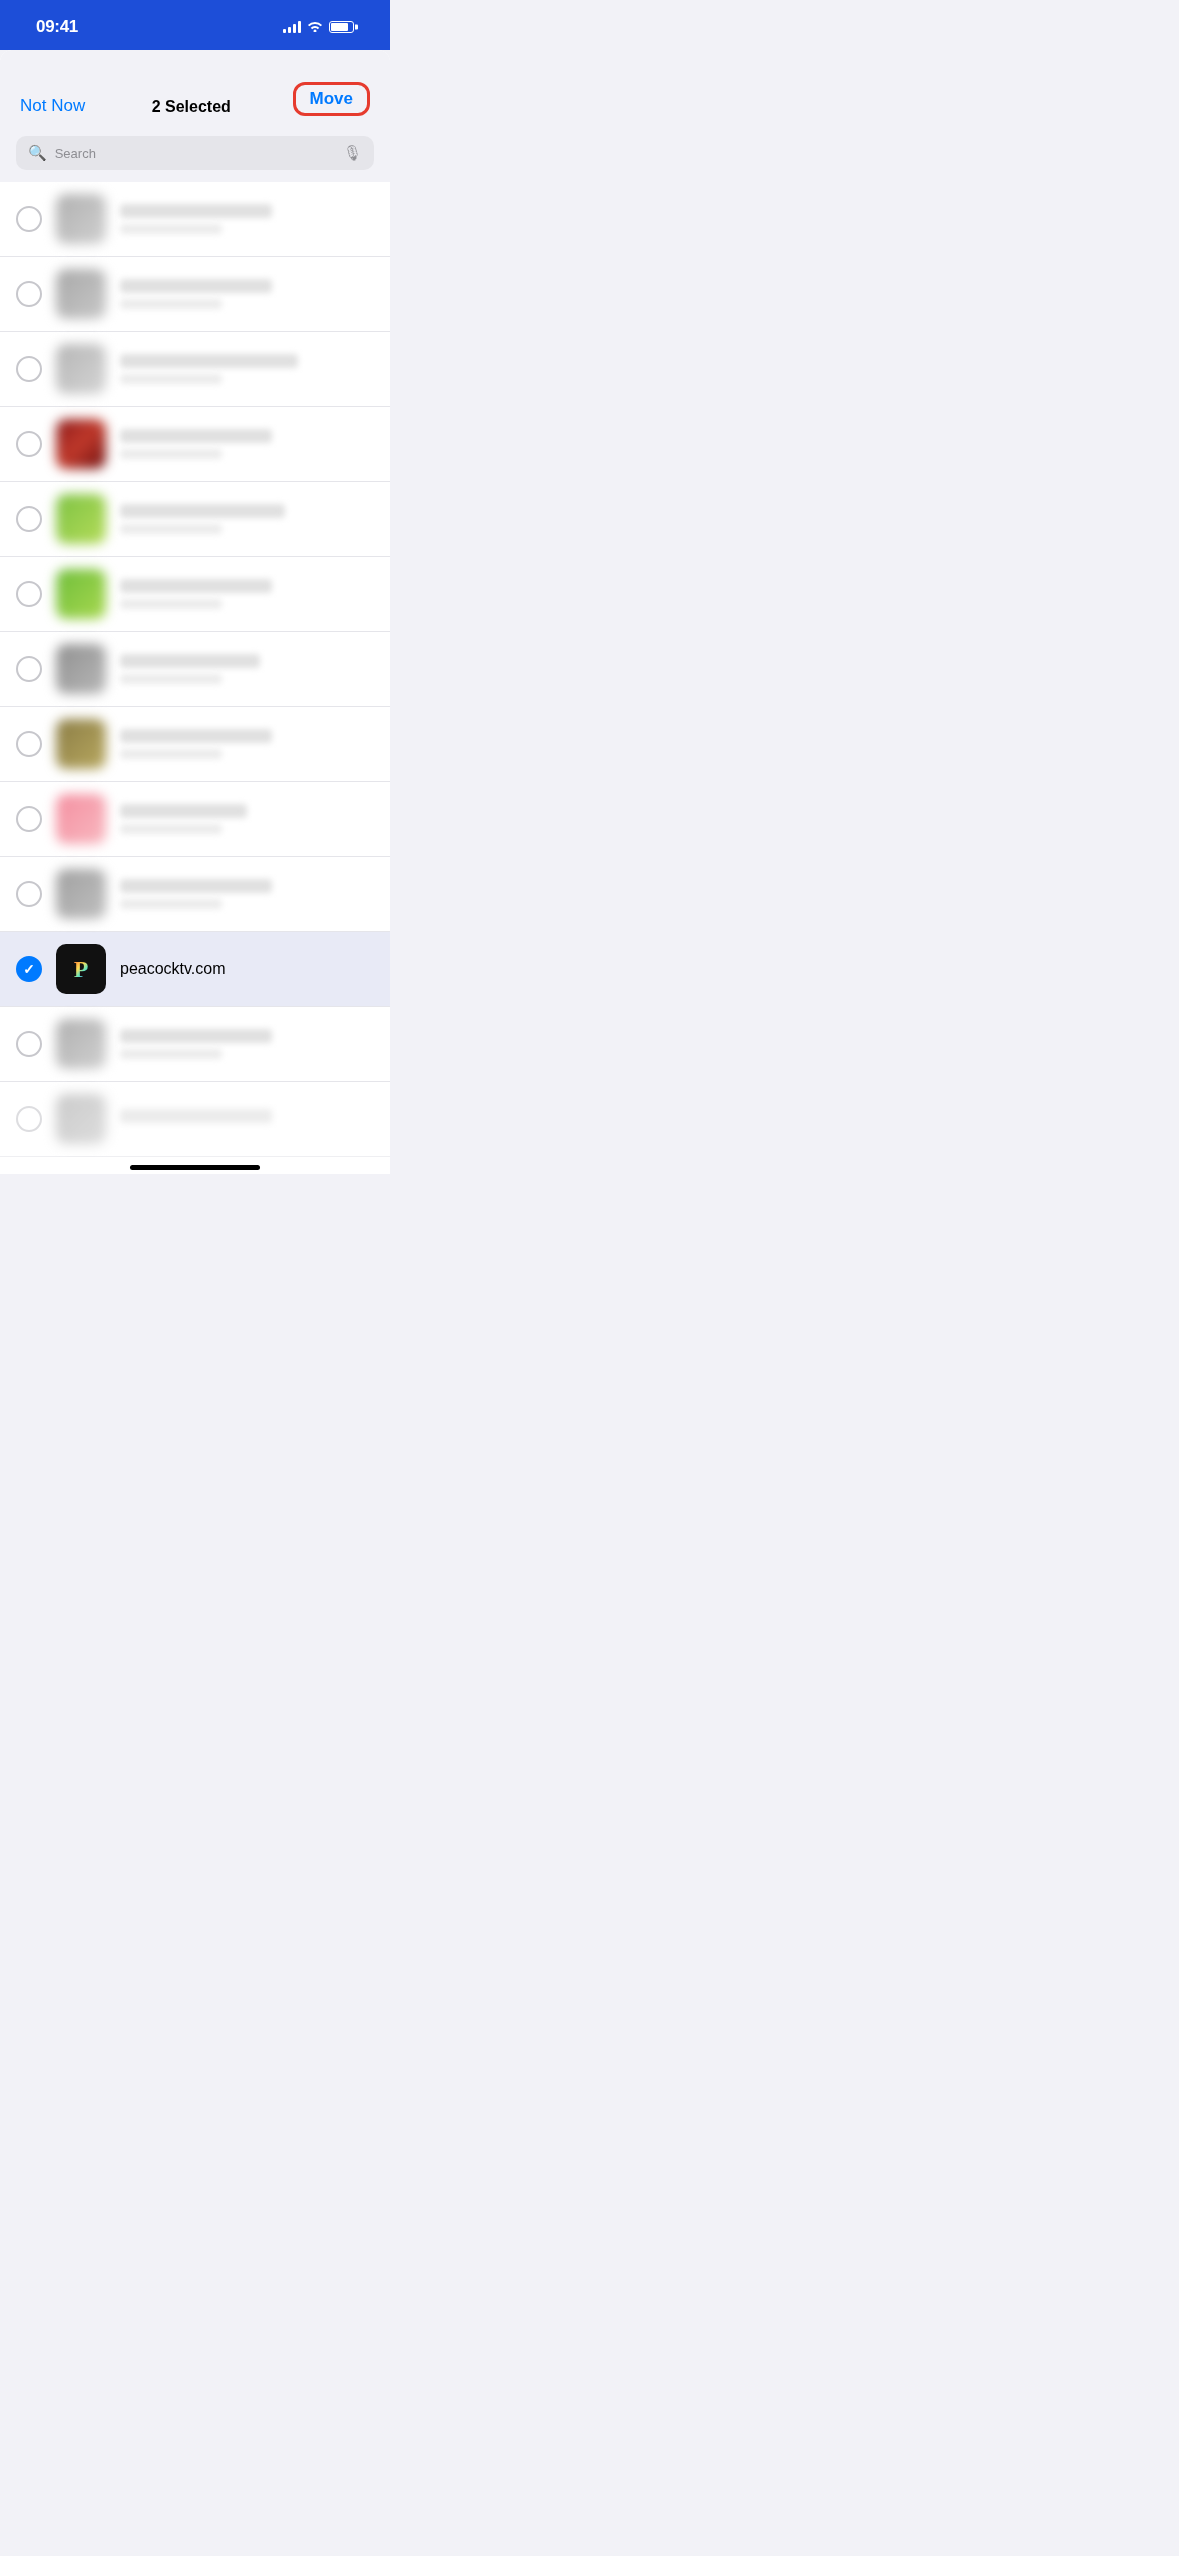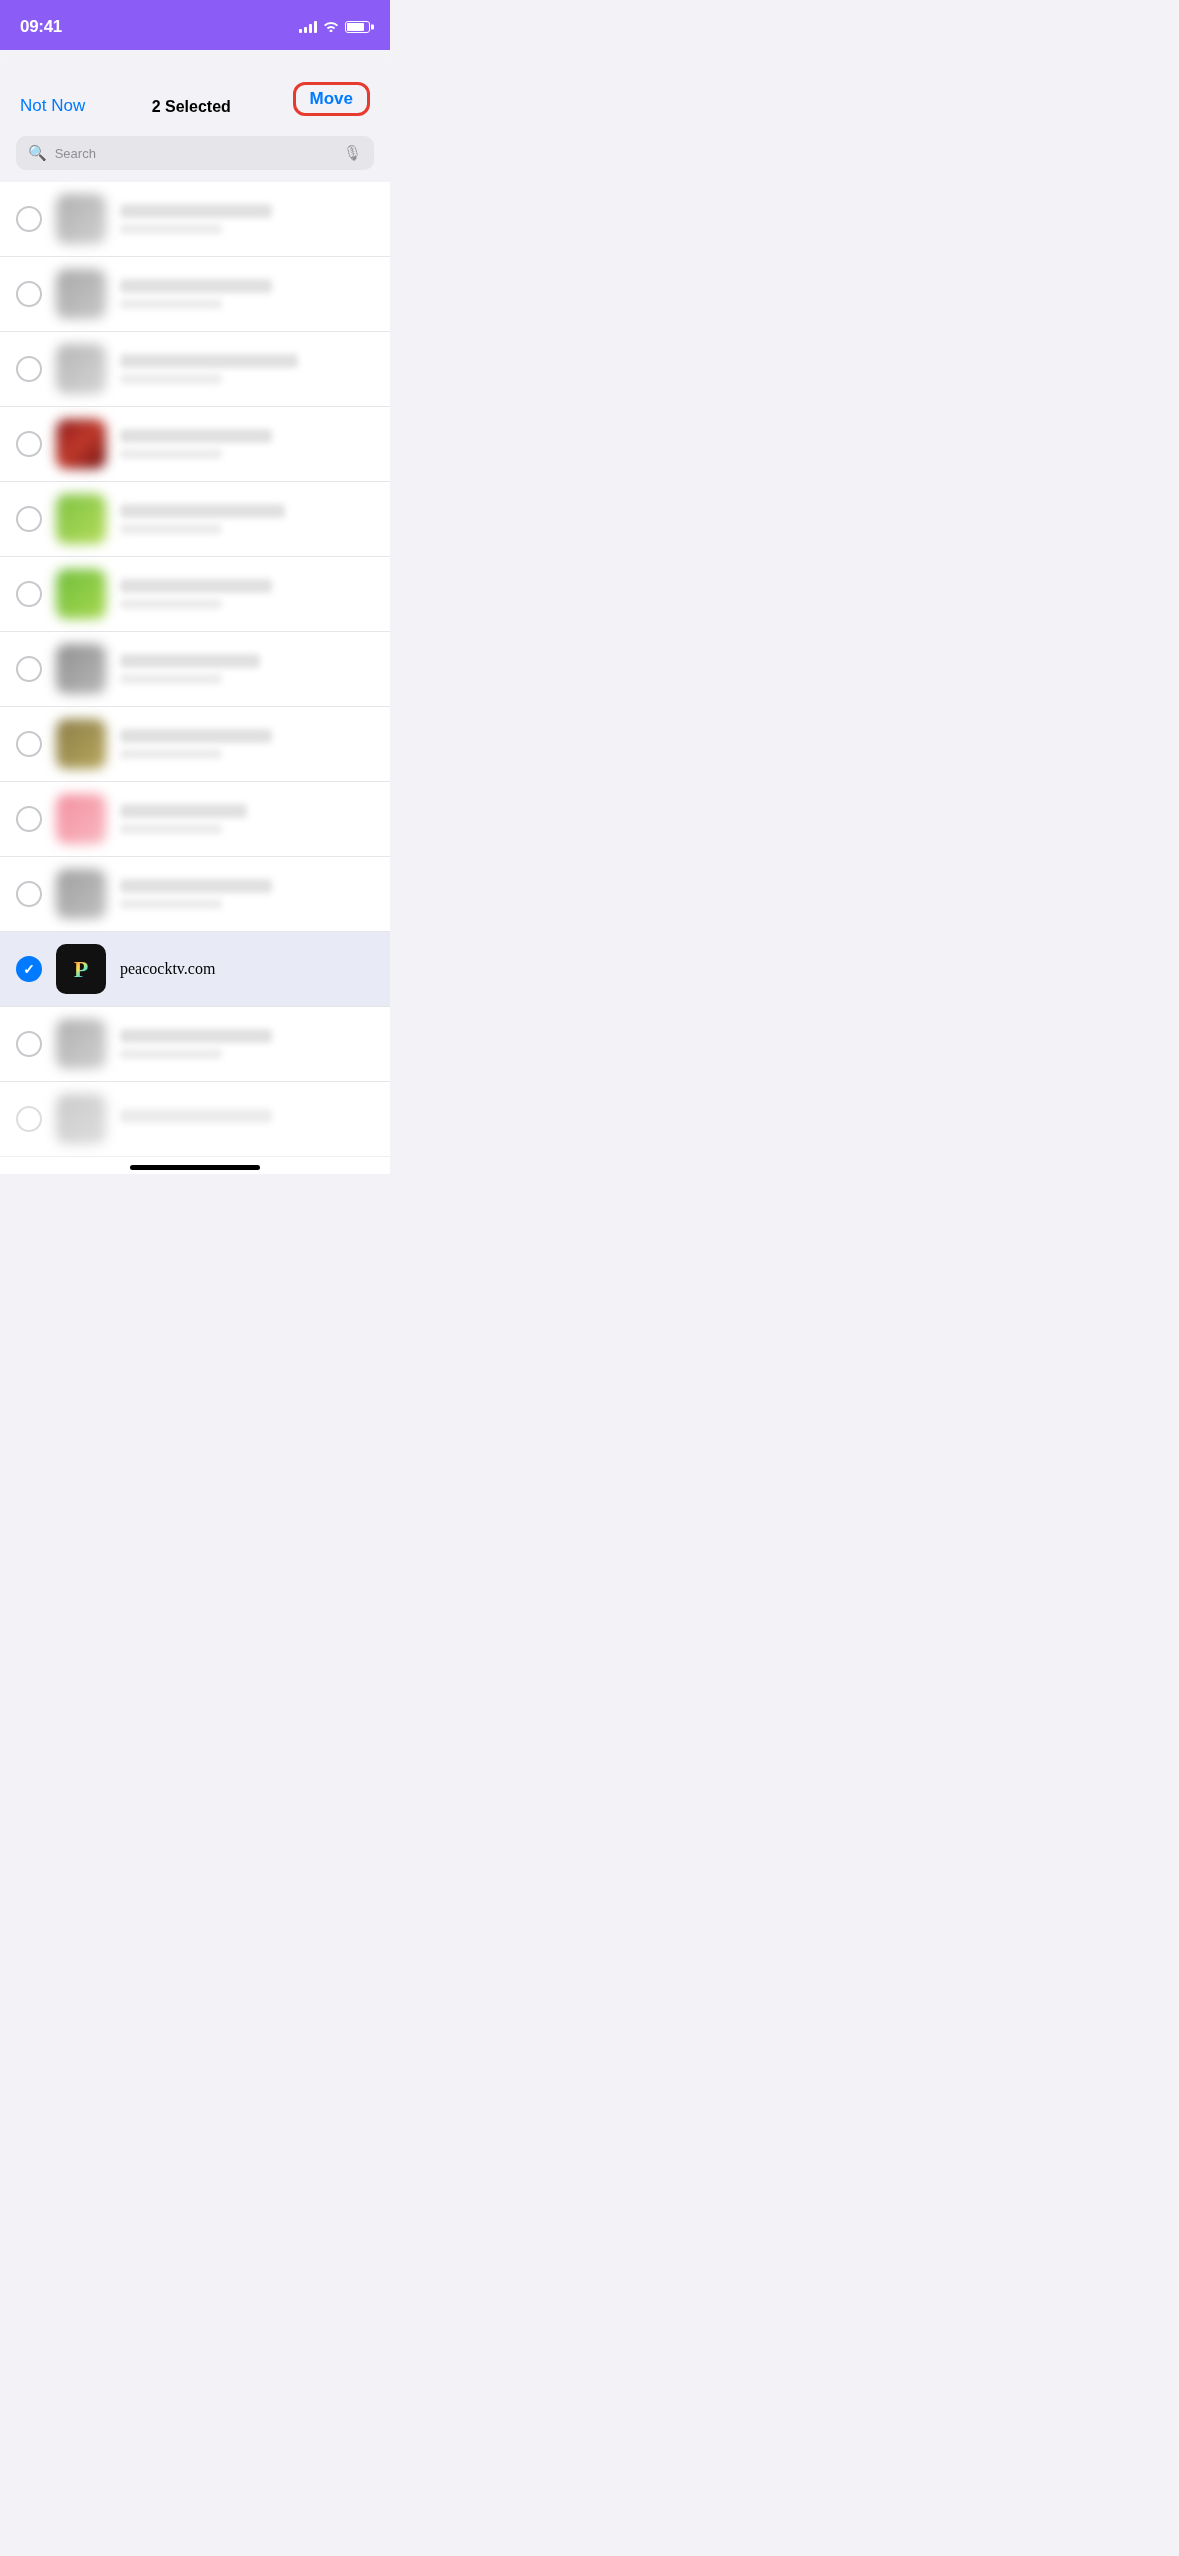--- a/index.html
+++ b/index.html
@@ -8,26 +8,26 @@
     body {
       width: 390px;
       min-height: 844px;
       background: #f2f2f7;
       font-family: -apple-system, 'SF Pro Display', 'Helvetica Neue', Arial, sans-serif;
       overflow-x: hidden;
     }
 
     
     .status-bar {
-      background: #8b5cf6;
+      background: #1d4ed8;
       color: #fff;
       display: flex;
       align-items: center;
       justify-content: space-between;
-      padding: 14px 20px 10px;
+      padding: 14px 36px 10px;
       height: 50px;
     }
     .status-time {
       font-size: 17px;
       font-weight: 600;
       letter-spacing: -0.3px;
     }
     .status-icons {
       display: flex;
       align-items: center;
@@ -228,21 +228,20 @@
       color: transparent;
       background: linear-gradient(135deg, #ff5f5f 0%, #ff9a3c 20%, #ffdd57 40%, #63e6be 60%, #4dabf7 80%, #da77f2 100%);
       -webkit-background-clip: text;
       -webkit-text-fill-color: transparent;
       background-clip: text;
       font-family: Georgia, serif;
     }
 
     .item-text-block {
       flex: 1;
-      font-family: Liberation Serif, serif;
     }
     .item-title {
       width: 60%;
       height: 14px;
       background: #e0e0e0;
       border-radius: 4px;
       margin-bottom: 6px;
       filter: blur(3px);
     }
     .item-subtitle {

